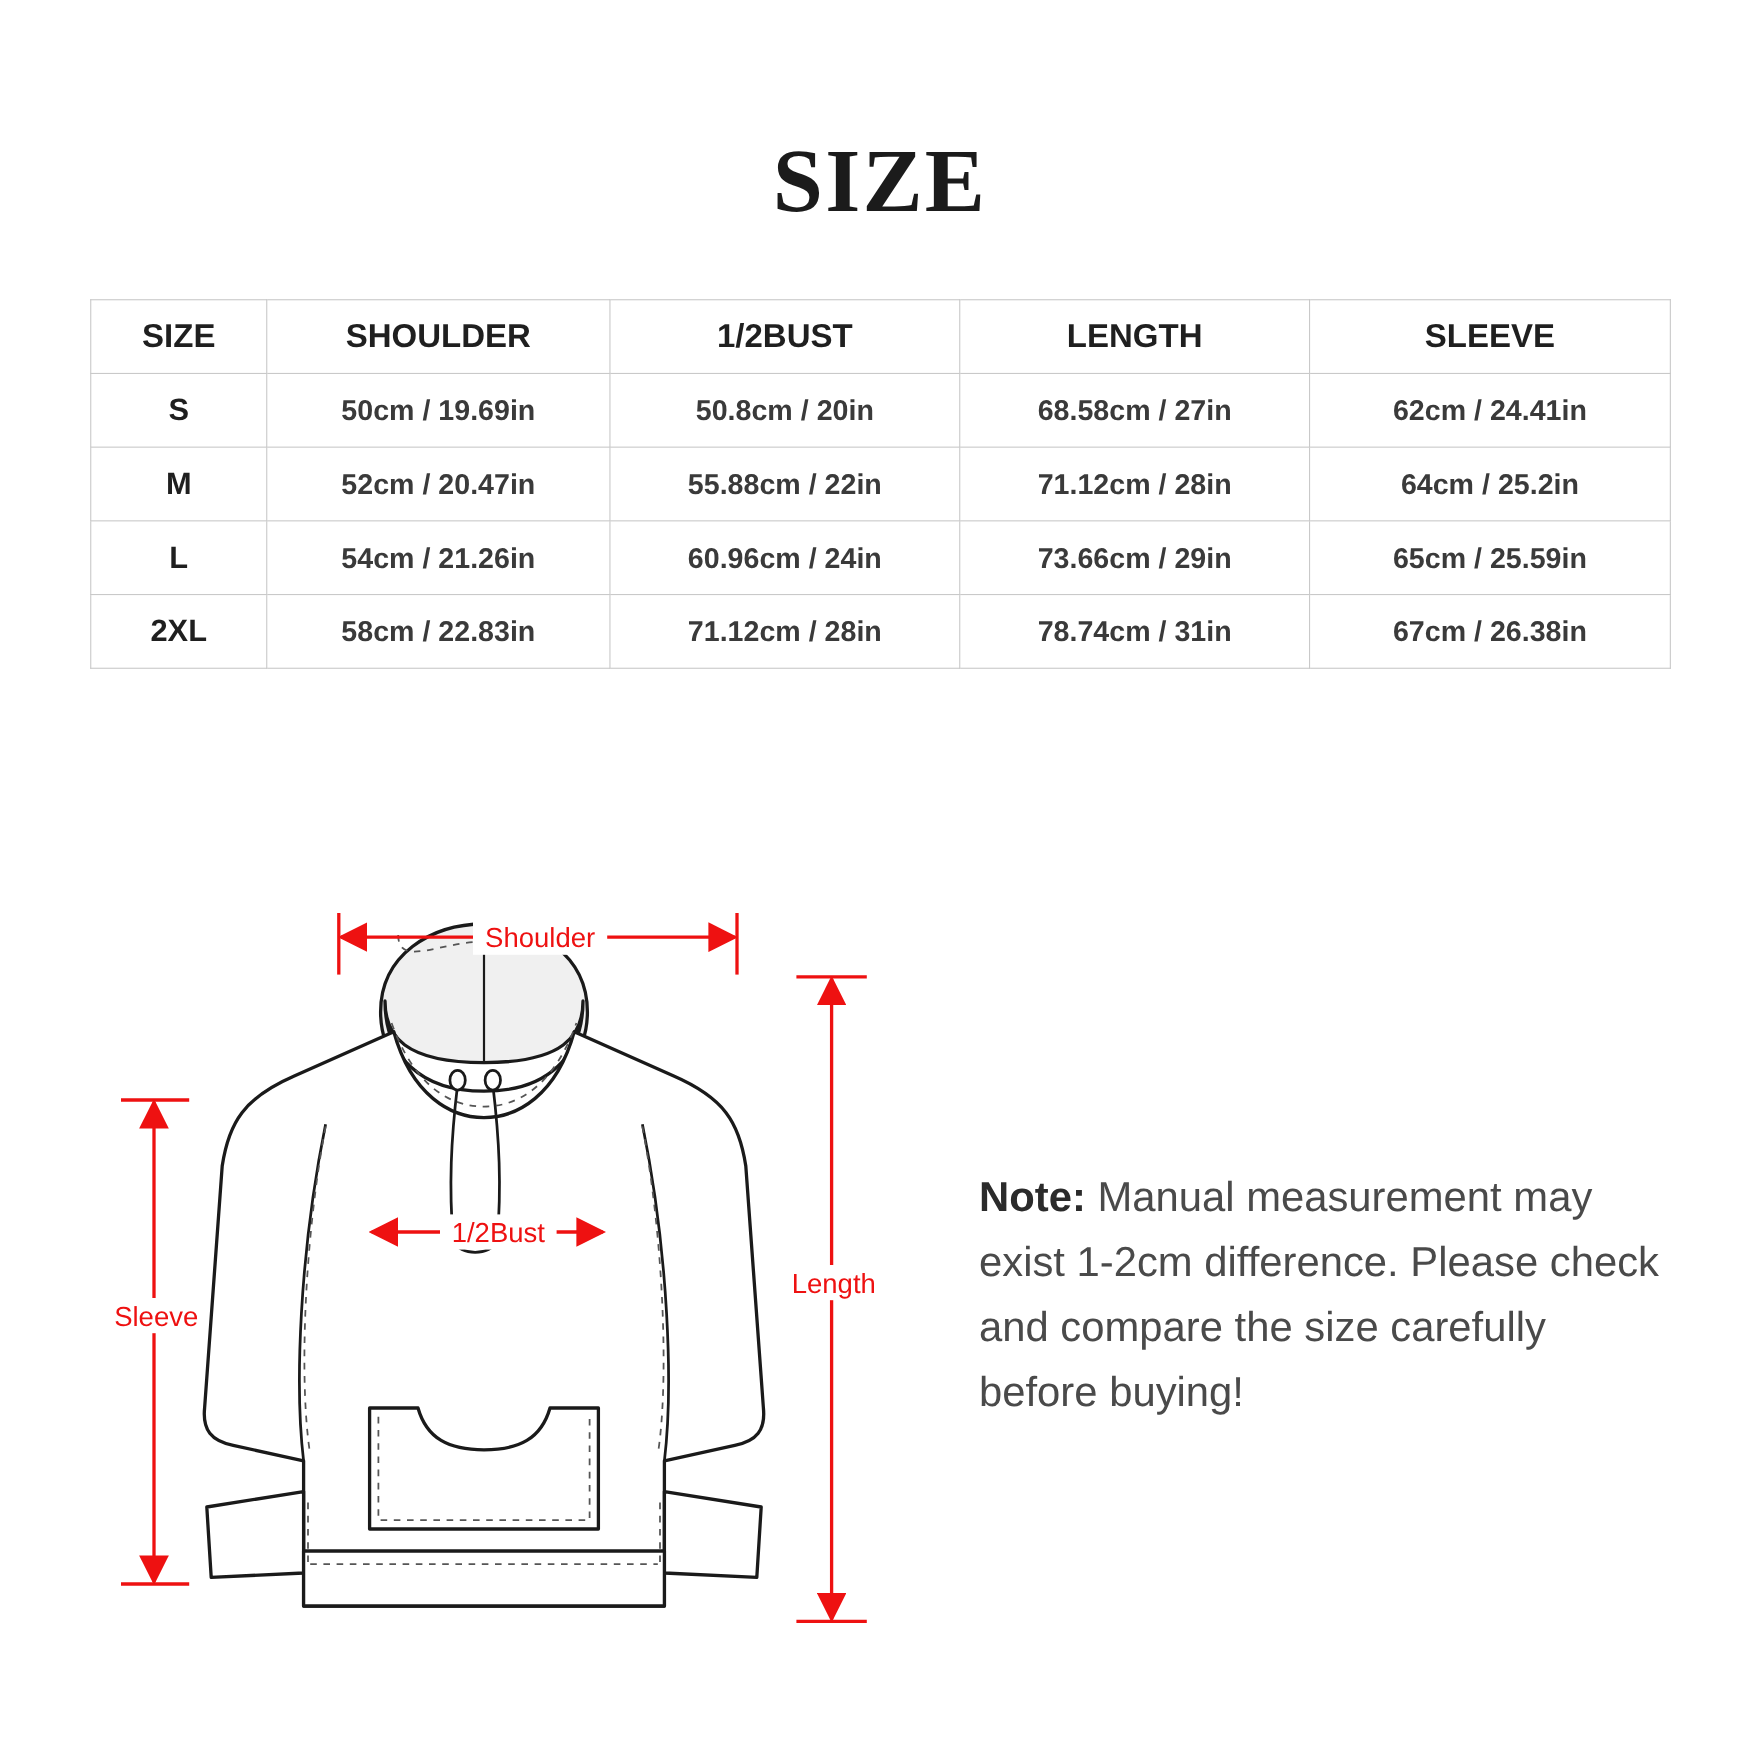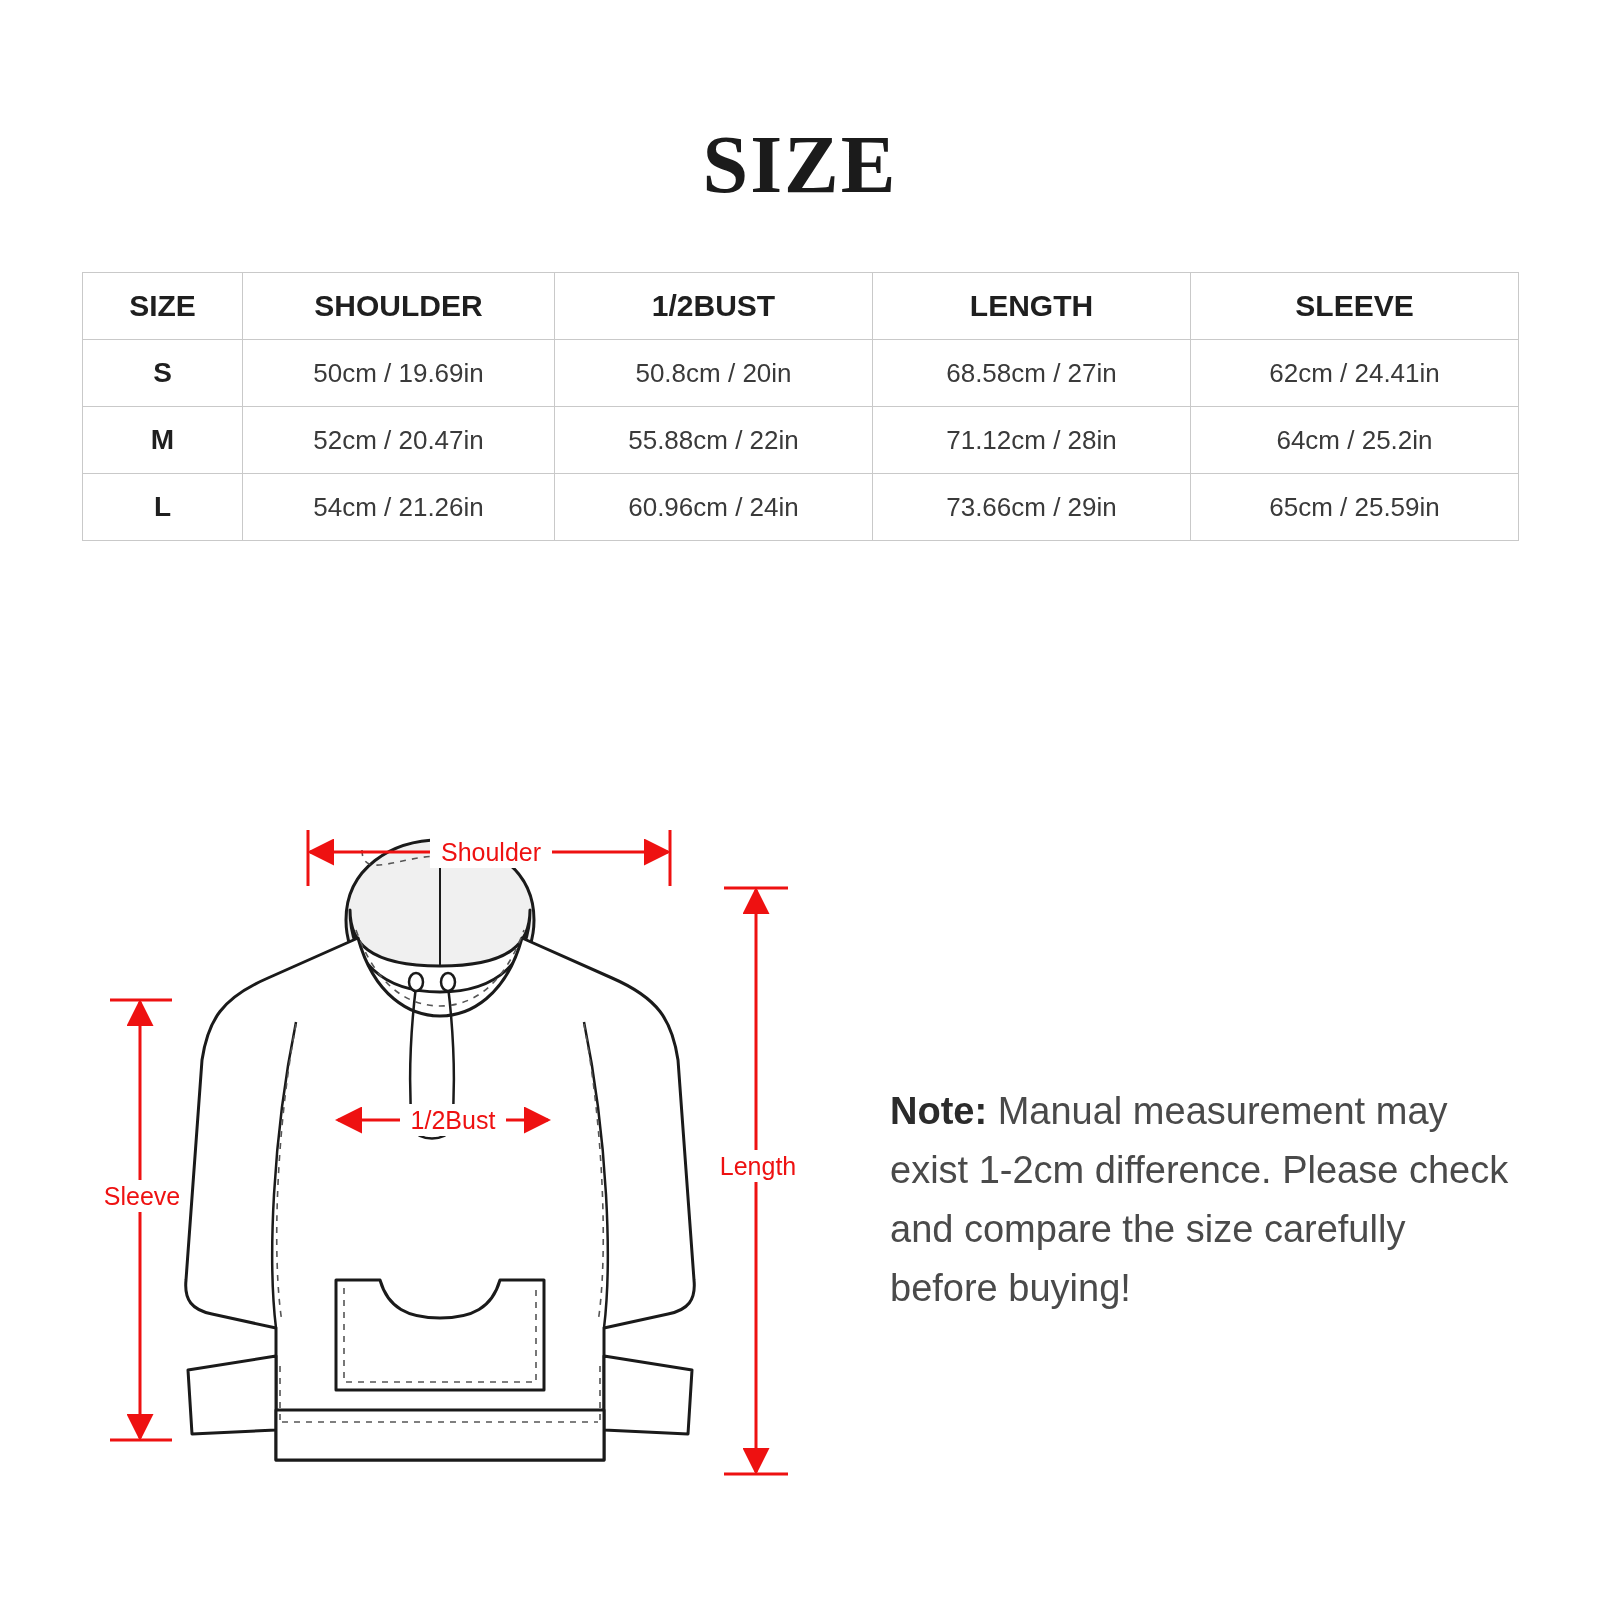--- a/index.html
+++ b/index.html
@@ -50,21 +50,21 @@
   }
   table.size-table th {
     font-size: 30px;
     font-weight: bold;
     height: 64px;
     color: #1f1f1f;
   }
   table.size-table td {
     font-size: 26px;
     height: 64px;
-    font-weight: normal;
+    font-weight: bold;
   }
   table.size-table td.size-col {
     font-weight: bold;
     font-size: 28px;
     color: #1f1f1f;
   }
   col.c0 { width: 160px; }
   col.c1 { width: 312px; }
   col.c2 { width: 318px; }
   col.c3 { width: 318px; }
@@ -82,21 +82,20 @@
 
   
   .note {
     position: absolute;
     left: 890px;
     top: 1060px;
     width: 620px;
     font-size: 38px;
     line-height: 1.55;
     color: #4a4a4a;
-    margin-top: 22px;
   }
   .note b { color: #2b2b2b; font-weight: bold; }
 </style>
 </head>
 <body>
 
 <div class="title">SIZE</div>
 
 <div class="table-wrap">
   <table class="size-table">
@@ -131,20 +130,27 @@
         <td>71.12cm / 28in</td>
         <td>64cm / 25.2in</td>
       </tr>
       <tr>
         <td class="size-col">L</td>
         <td>54cm / 21.26in</td>
         <td>60.96cm / 24in</td>
         <td>73.66cm / 29in</td>
         <td>65cm / 25.59in</td>
       </tr>
+      <tr>
+        <td class="size-col">2XL</td>
+        <td>58cm / 22.83in</td>
+        <td>71.12cm / 28in</td>
+        <td>78.74cm / 31in</td>
+        <td>67cm / 26.38in</td>
+      </tr>
     </tbody>
   </table>
 </div>
 
 <div class="illus">
   <svg width="760" height="700" viewBox="0 0 760 700" xmlns="http://www.w3.org/2000/svg">
     <defs>
       <marker id="arrHead" markerWidth="9" markerHeight="9" refX="8" refY="4.5" orient="auto">
         <polygon points="0,0 9,4.5 0,9" fill="#ee1111"></polygon>
       </marker>

